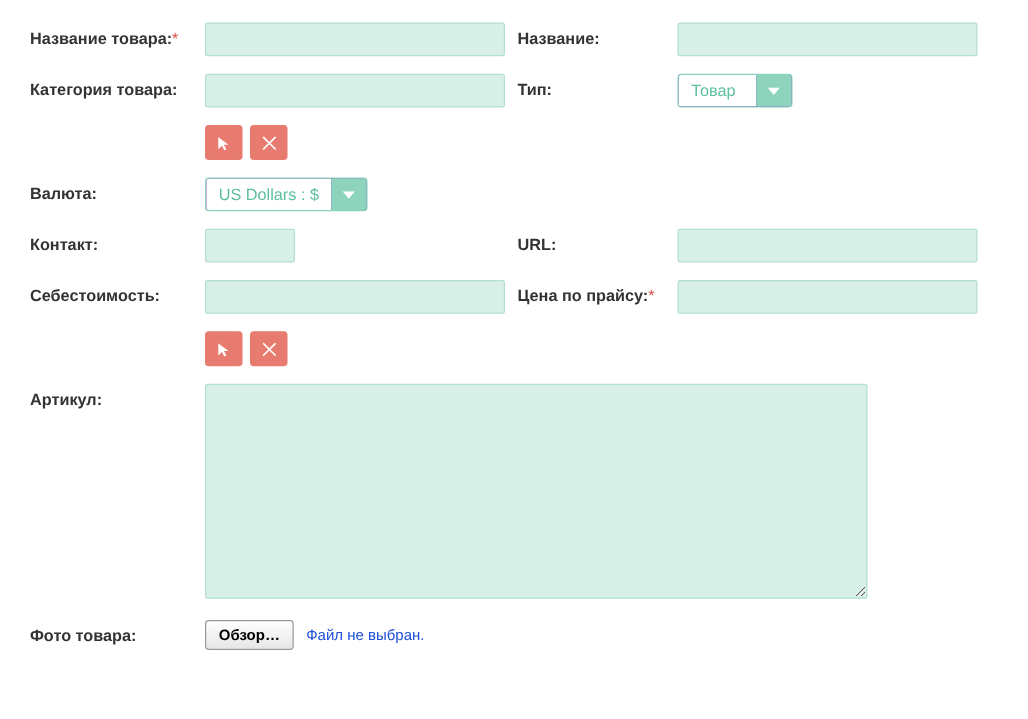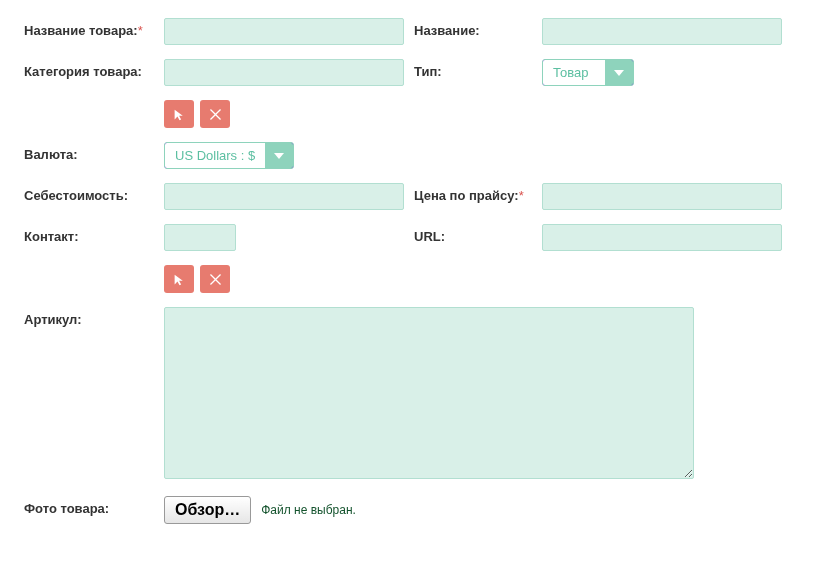--- a/index.html
+++ b/index.html
@@ -97,27 +97,27 @@
   padding: 6px;
   font-family: inherit;
   font-size: 13px;
   resize: both;
 }
 .file-row { display: flex; align-items: center; gap: 10px; }
 .file-btn {
   border: 1px solid #999;
   background: linear-gradient(#fff, #e6e6e6);
   padding: 4px 10px;
-  font-size: 16px;
+  font-size: 12px;
   font-weight: bold;
   border-radius: 3px;
   cursor: pointer;
   text-align: right;
 }
-.file-status { font-size: 12px; color: #14532d; }
+.file-status { font-size: 12px; color: #1d4ed8; }
 </style>
 </head>
 <body>
 
 <div class="panel">
   <div class="panel-body">
 
     <div class="form-row">
       <div class="col-left">
         <div class="label-cell">
@@ -188,44 +188,44 @@
                   <path d="M0 0 L10 0 L5 6 Z"></path>
                 </svg>
             </div>
           </div>
         </div>
       </div>
     </div>
 
     <div class="form-row">
       <div class="col-left">
+        <div class="label-cell">Контакт:</div>
+        <div class="field-cell">
+          <input class="text-input narrow" type="text" value="" style="">
+        </div>
+      </div>
+      <div class="col-right">
+        <div class="label-cell-right">URL:</div>
+        <div class="field-cell">
+          <input class="text-input" type="text" value="" style="">
+        </div>
+      </div>
+    </div>
+
+    <div class="form-row">
+      <div class="col-left">
         <div class="label-cell">Себестоимость:</div>
         <div class="field-cell">
           <input class="text-input" type="text" value="" style="">
         </div>
       </div>
       <div class="col-right">
         <div class="label-cell-right">
           <span>Цена по прайсу:</span><span class="req">*</span>
         </div>
-        <div class="field-cell">
-          <input class="text-input" type="text" value="" style="">
-        </div>
-      </div>
-    </div>
-
-    <div class="form-row">
-      <div class="col-left">
-        <div class="label-cell">Контакт:</div>
-        <div class="field-cell">
-          <input class="text-input narrow" type="text" value="" style="">
-        </div>
-      </div>
-      <div class="col-right">
-        <div class="label-cell-right">URL:</div>
         <div class="field-cell">
           <input class="text-input" type="text" value="" style="">
         </div>
       </div>
     </div>
 
     <div class="form-row">
       <div class="col-left">
         <div class="label-cell"></div>
         <div class="field-cell">

